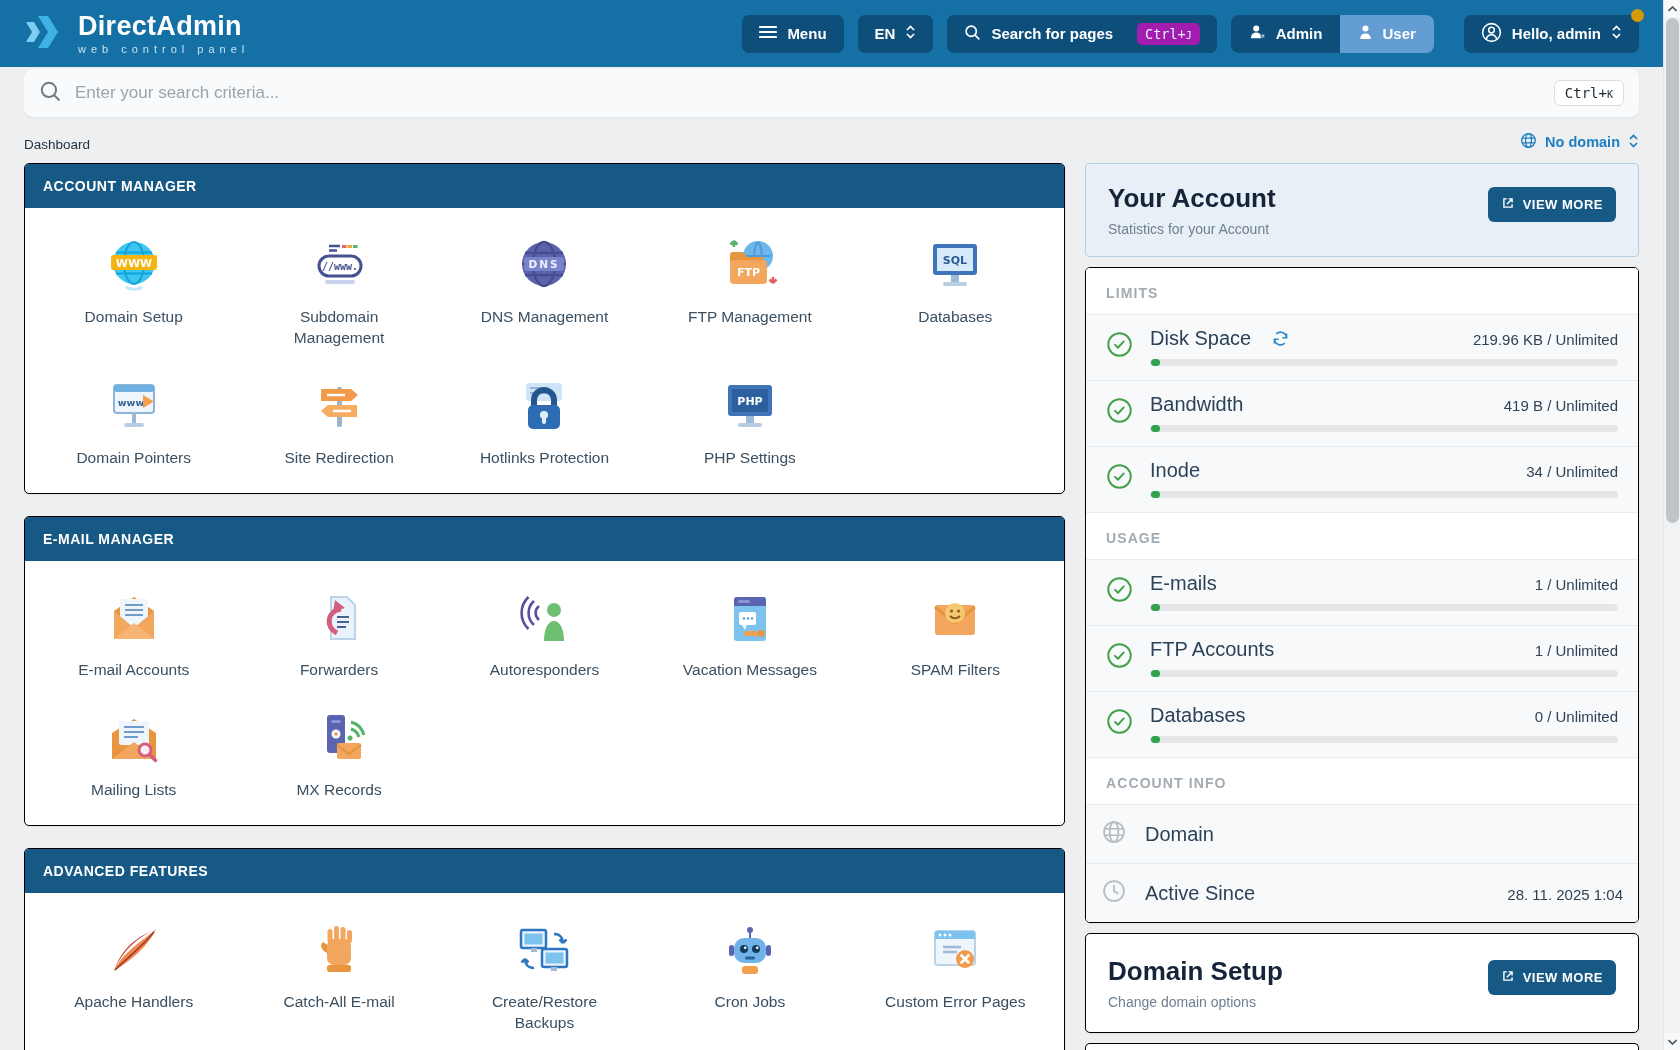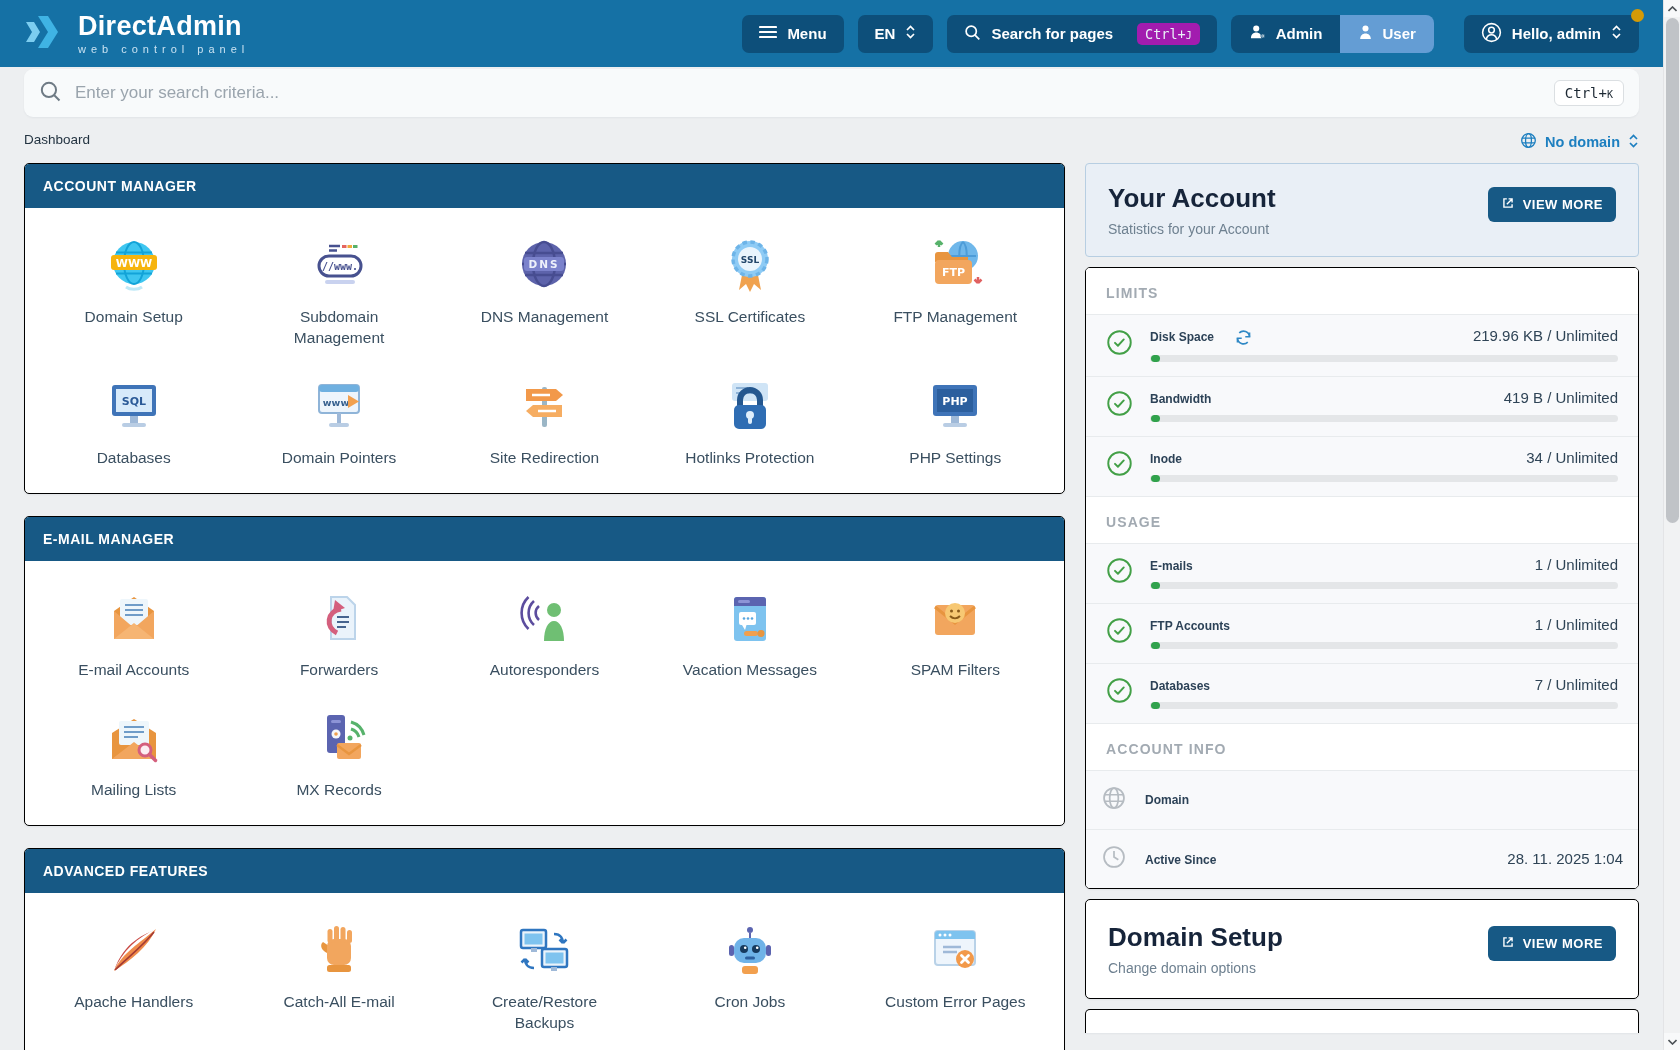--- a/index.html
+++ b/index.html
@@ -37,21 +37,21 @@
   .searchbar{margin:2px 24px 0;height:48px;background:#f8fafb;border-radius:9px;display:flex;
         align-items:center;padding:0 15px;gap:13px;box-shadow:0 1px 2px rgba(20,40,60,.05);}
   .searchbar input{flex:1;border:none;outline:none;background:transparent;font-size:17px;
         color:#34495e;font-family:inherit;}
   .searchbar input::placeholder{color:#9aa4ad;}
   .kbd-light{border:1px solid #dbdfe2;background:#fff;border-radius:6px;padding:4px 10px;
         font-family:"DejaVu Sans Mono",monospace;font-size:14px;color:#1c2833;}
   .kbd-light .small{font-size:10px;}
 
   
-  .crumb-row{margin:15px 24px 11px;display:flex;align-items:flex-start;justify-content:space-between;}
+  .crumb-row{margin:15px 24px 11px;display:flex;align-items:flex-end;justify-content:space-between;}
   .crumb{font-size:13.5px;color:#243442;}
   .domain-sel{display:flex;align-items:center;gap:8px;color:var(--link);font-size:14.5px;
         font-weight:bold;cursor:pointer;}
 
   
   .content{display:flex;margin:0 24px;gap:20px;align-items:flex-start;}
   .main-col{width:1041px;flex:none;}
   .side-col{flex:1;min-width:0;}
   .card{background:#fff;border:1px solid #000000;border-radius:5px;box-shadow:0 1px 2px rgba(27,43,58,.05);}
 
@@ -75,21 +75,21 @@
         font-size:13px;font-weight:bold;letter-spacing:.5px;padding:9px 13px;display:flex;
         align-items:center;gap:8px;cursor:pointer;margin-top:4px;font-family:inherit;}
 
   
   .stats-card{margin-top:10px;overflow:hidden;}
   .group-header{padding:17px 20px 13px;color:#a2aab2;font-size:14px;letter-spacing:1.1px;
         font-weight:bold;background:#fff;border-bottom:1px solid #e8ebed;}
   .stat-row{display:grid;grid-template-columns:44px 1fr;align-items:center;
         padding:12px 20px 14px;background:#f8f9fb;border-bottom:1px solid #e8ebed;}
   .sr-top{display:flex;justify-content:space-between;align-items:baseline;}
-  .sr-label{font-size:12px;font-weight:bold;color:#2c4257;display:flex;align-items:center;gap:21px;}
+  .sr-label{font-size:20px;font-weight:normal;color:#2c4257;display:flex;align-items:center;gap:21px;}
   .sr-value{font-size:15px;color:#2f4456;}
   .bar{margin-top:9px;height:7px;border-radius:4px;background:#e4e6e8;position:relative;overflow:hidden;}
   .bar-fill{position:absolute;left:1px;top:0;width:9px;height:7px;border-radius:4px;background:var(--success);}
   .info-row{display:grid;grid-template-columns:44px 1fr;align-items:center;padding:14px 15px;
         background:#f8f9fb;border-bottom:1px solid #e8ebed;}
   .info-row:last-child,.stat-row:last-of-type{border-bottom:none;}
   .refresh-btn{display:inline-flex;cursor:pointer;}
 
   
   .domain-card{margin-top:10px;padding:22px 22px;display:flex;justify-content:space-between;
@@ -262,32 +262,20 @@
                   <path d="M10 30h44M13 19h38M13 41h38" stroke="#474d91" stroke-width="2.5"></path>
                   <rect x="12" y="23" width="40" height="14" rx="3" fill="#7b82cc"></rect>
                   <text x="32" y="33.5" font-size="10.5" font-weight="bold" fill="#eef1fb" text-anchor="middle" letter-spacing="2" font-family="DejaVu Sans,sans-serif">DNS</text>
                 </svg>
               </span>
               <div class="app-label">DNS Management</div>
             </div>
             <div class="app-item">
               <span class="app-icon">
                 <svg viewBox="0 0 64 64">
-                  <path d="M25 36 21 56l7-6 4 8 4-8 7 6-4-20Z" fill="#f0a24f"></path>
-                  <circle cx="32" cy="25" r="18" fill="#8ecbf5"></circle>
-                  <circle cx="32" cy="25" r="17" fill="none" stroke="#6db4e8" stroke-width="3.5" stroke-dasharray="4.5 3.5"></circle>
-                  <circle cx="32" cy="25" r="12" fill="#eaf5fd"></circle>
-                  <text x="32" y="28.5" font-size="9" font-weight="bold" fill="#23476b" text-anchor="middle" font-family="DejaVu Sans,sans-serif">SSL</text>
-                </svg>
-              </span>
-              <div class="app-label">SSL Certificates</div>
-            </div>
-            <div class="app-item">
-              <span class="app-icon">
-                <svg viewBox="0 0 64 64">
                   <circle cx="40" cy="22" r="15" fill="#6fb7ea"></circle>
                   <path d="M27 22h26M40 8c-5 4-5 24 0 28m0-28c5 4 5 24 0 28" stroke="#4d9cd8" stroke-width="2" fill="none"></path>
                   <path d="M16 13V7m0 0-3.5 3.5M16 7l3.5 3.5" stroke="#57b26b" stroke-width="2.5" fill="none"></path>
                   <path d="M12 28v-7a3 3 0 0 1 3-3h10l4 5h16v5" fill="#e8953f"></path>
                   <rect x="12" y="26" width="37" height="24" rx="4" fill="#f2a65e"></rect>
                   <text x="30.5" y="42" font-size="11" font-weight="bold" fill="#fff" text-anchor="middle" font-family="DejaVu Sans,sans-serif">FTP</text>
                   <path d="M55 43v6m0 0 3.5-3.5M55 49l-3.5-3.5" stroke="#e06060" stroke-width="2.5" fill="none"></path>
                 </svg>
               </span>
               <div class="app-label">FTP Management</div>
@@ -644,21 +632,21 @@
           <div class="stat-row">
             <span><svg width="27" height="27" viewBox="0 0 24 24">
                 <circle cx="12" cy="12" r="10" fill="none" stroke="#43a047" stroke-width="1.7"></circle>
                 <path d="M8 12.3l2.6 2.6 5.2-5.6" fill="none" stroke="#43a047" stroke-width="1.7" stroke-linecap="round" stroke-linejoin="round"></path>
               </svg></span>
             <div>
               <div class="sr-top">
                 <span class="sr-label">
                   <span>Databases</span>
                 </span>
-                <span class="sr-value">7 / Unlimited</span>
+                <span class="sr-value">0 / Unlimited</span>
               </div>
               <div class="bar">
                 <div class="bar-fill"></div>
               </div>
             </div>
           </div>
           <div class="group-header">ACCOUNT INFO</div>
           <div class="info-row">
             <span><svg width="26" height="26" viewBox="0 0 24 24" fill="none" stroke="#b6bcc2" stroke-width="1.6">
                 <circle cx="12" cy="12" r="9.2"></circle>

